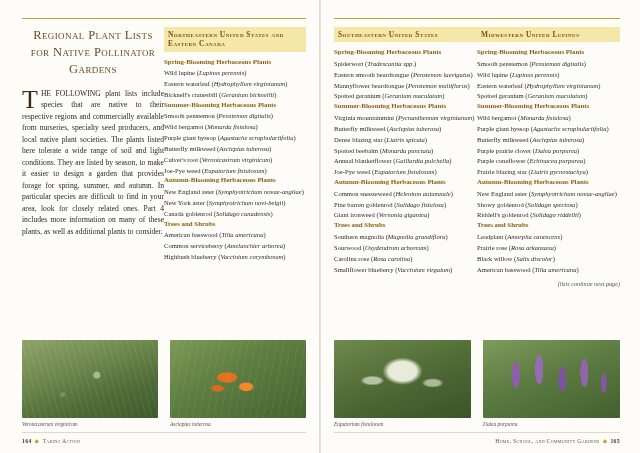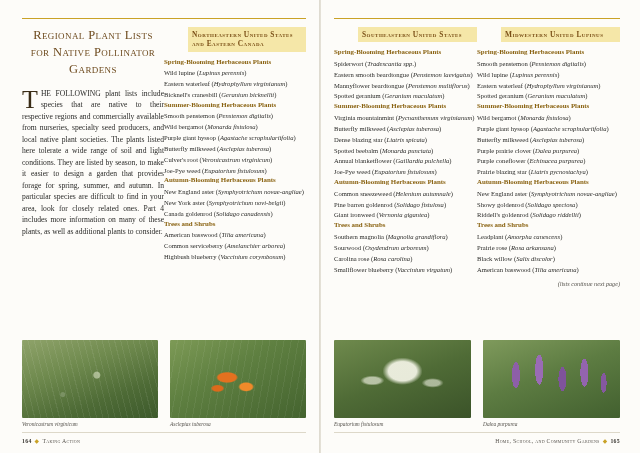--- a/index.html
+++ b/index.html
@@ -64,21 +64,20 @@
   .region-head{
     background:#f5e7a8;
     color:#7a4f16;
     font-variant:small-caps;
     font-size:7.4px;
     letter-spacing:.5px;
     padding:3px 4px;
     margin-bottom:6px;
     line-height:1.25;
     font-weight:bold;
-    margin-left:24px;
   }
   .sub{
     color:#8a6312;
     font-weight:bold;
     font-size:6.9px;
     margin:7px 0 2px 0;
     line-height:1.25;
   }
   .sub:first-child{margin-top:0;}
   ul.plants{

